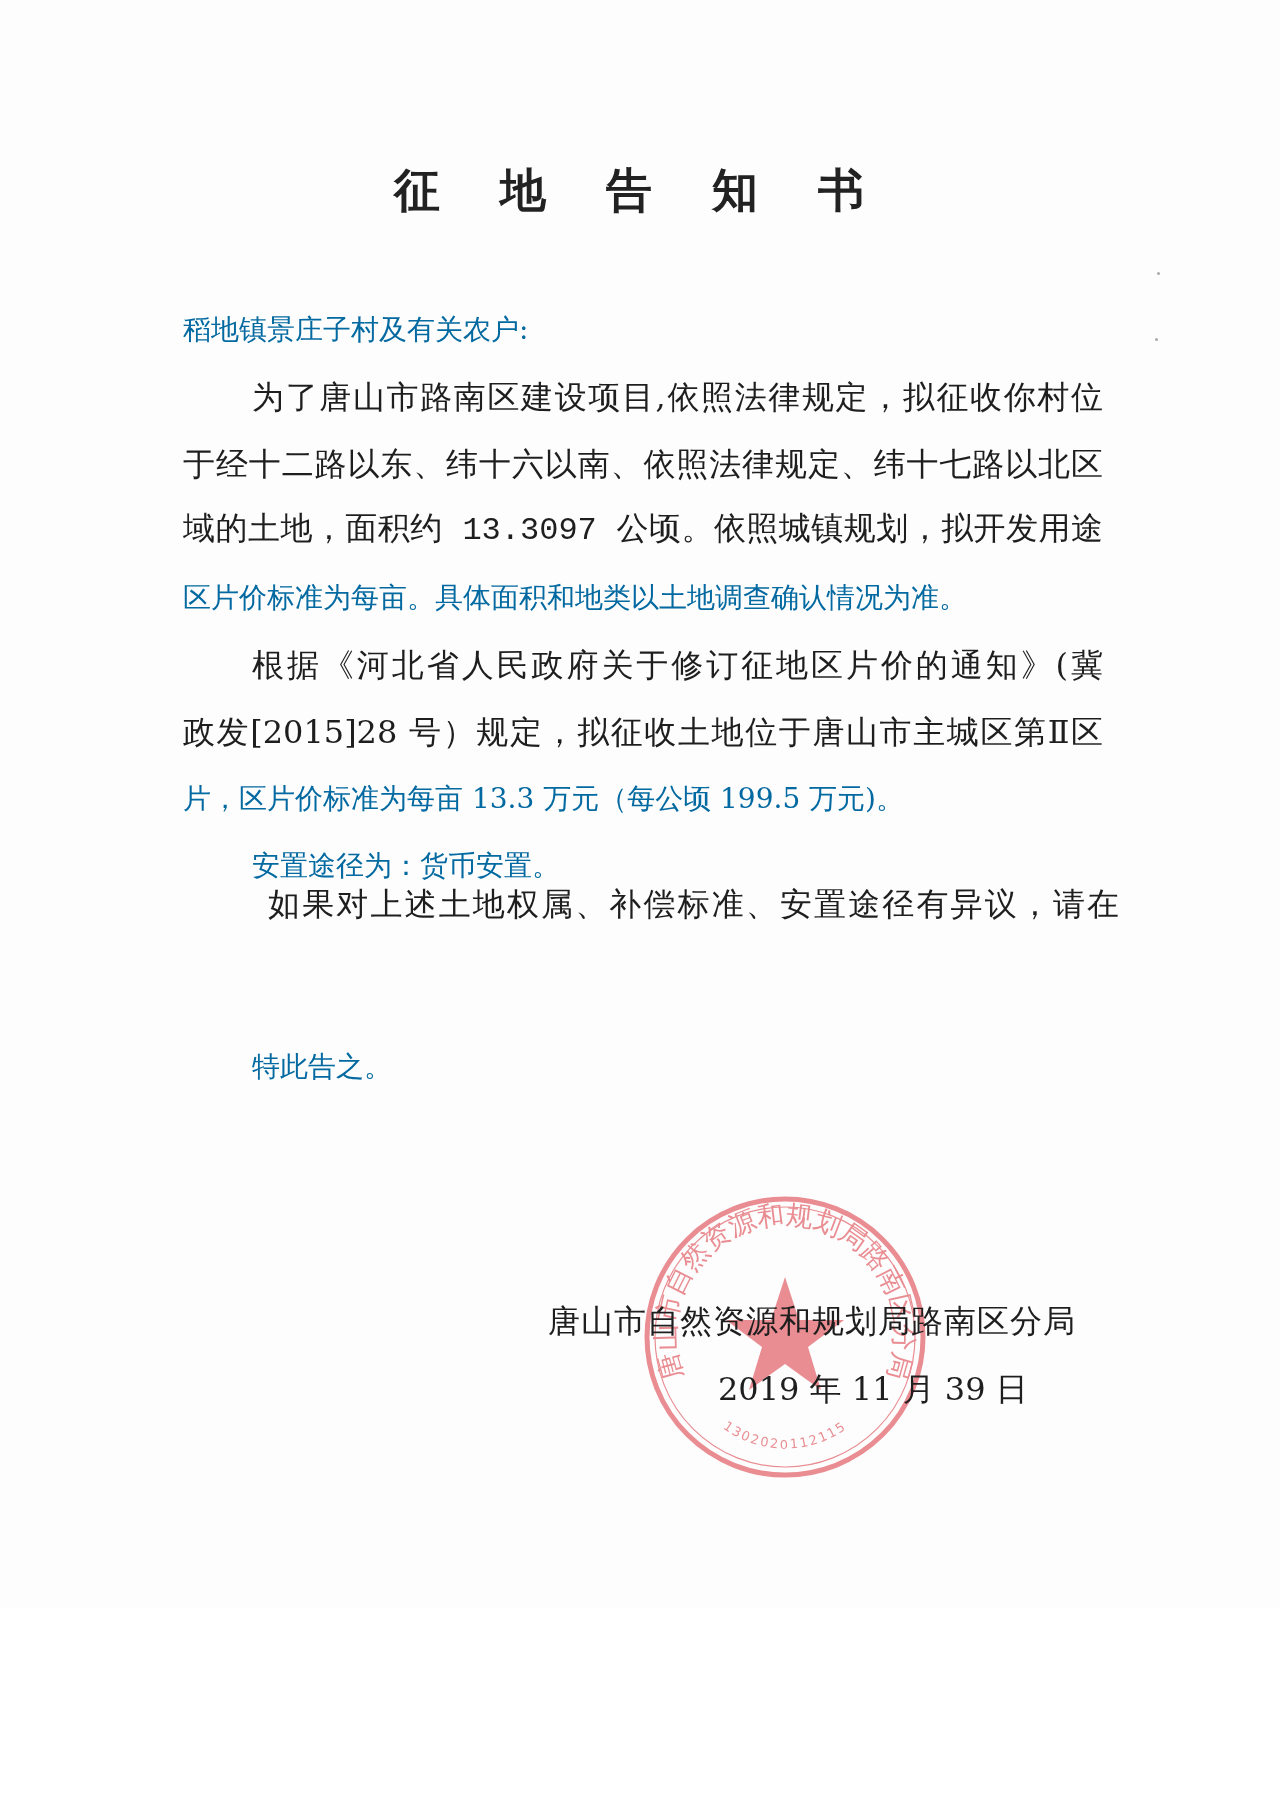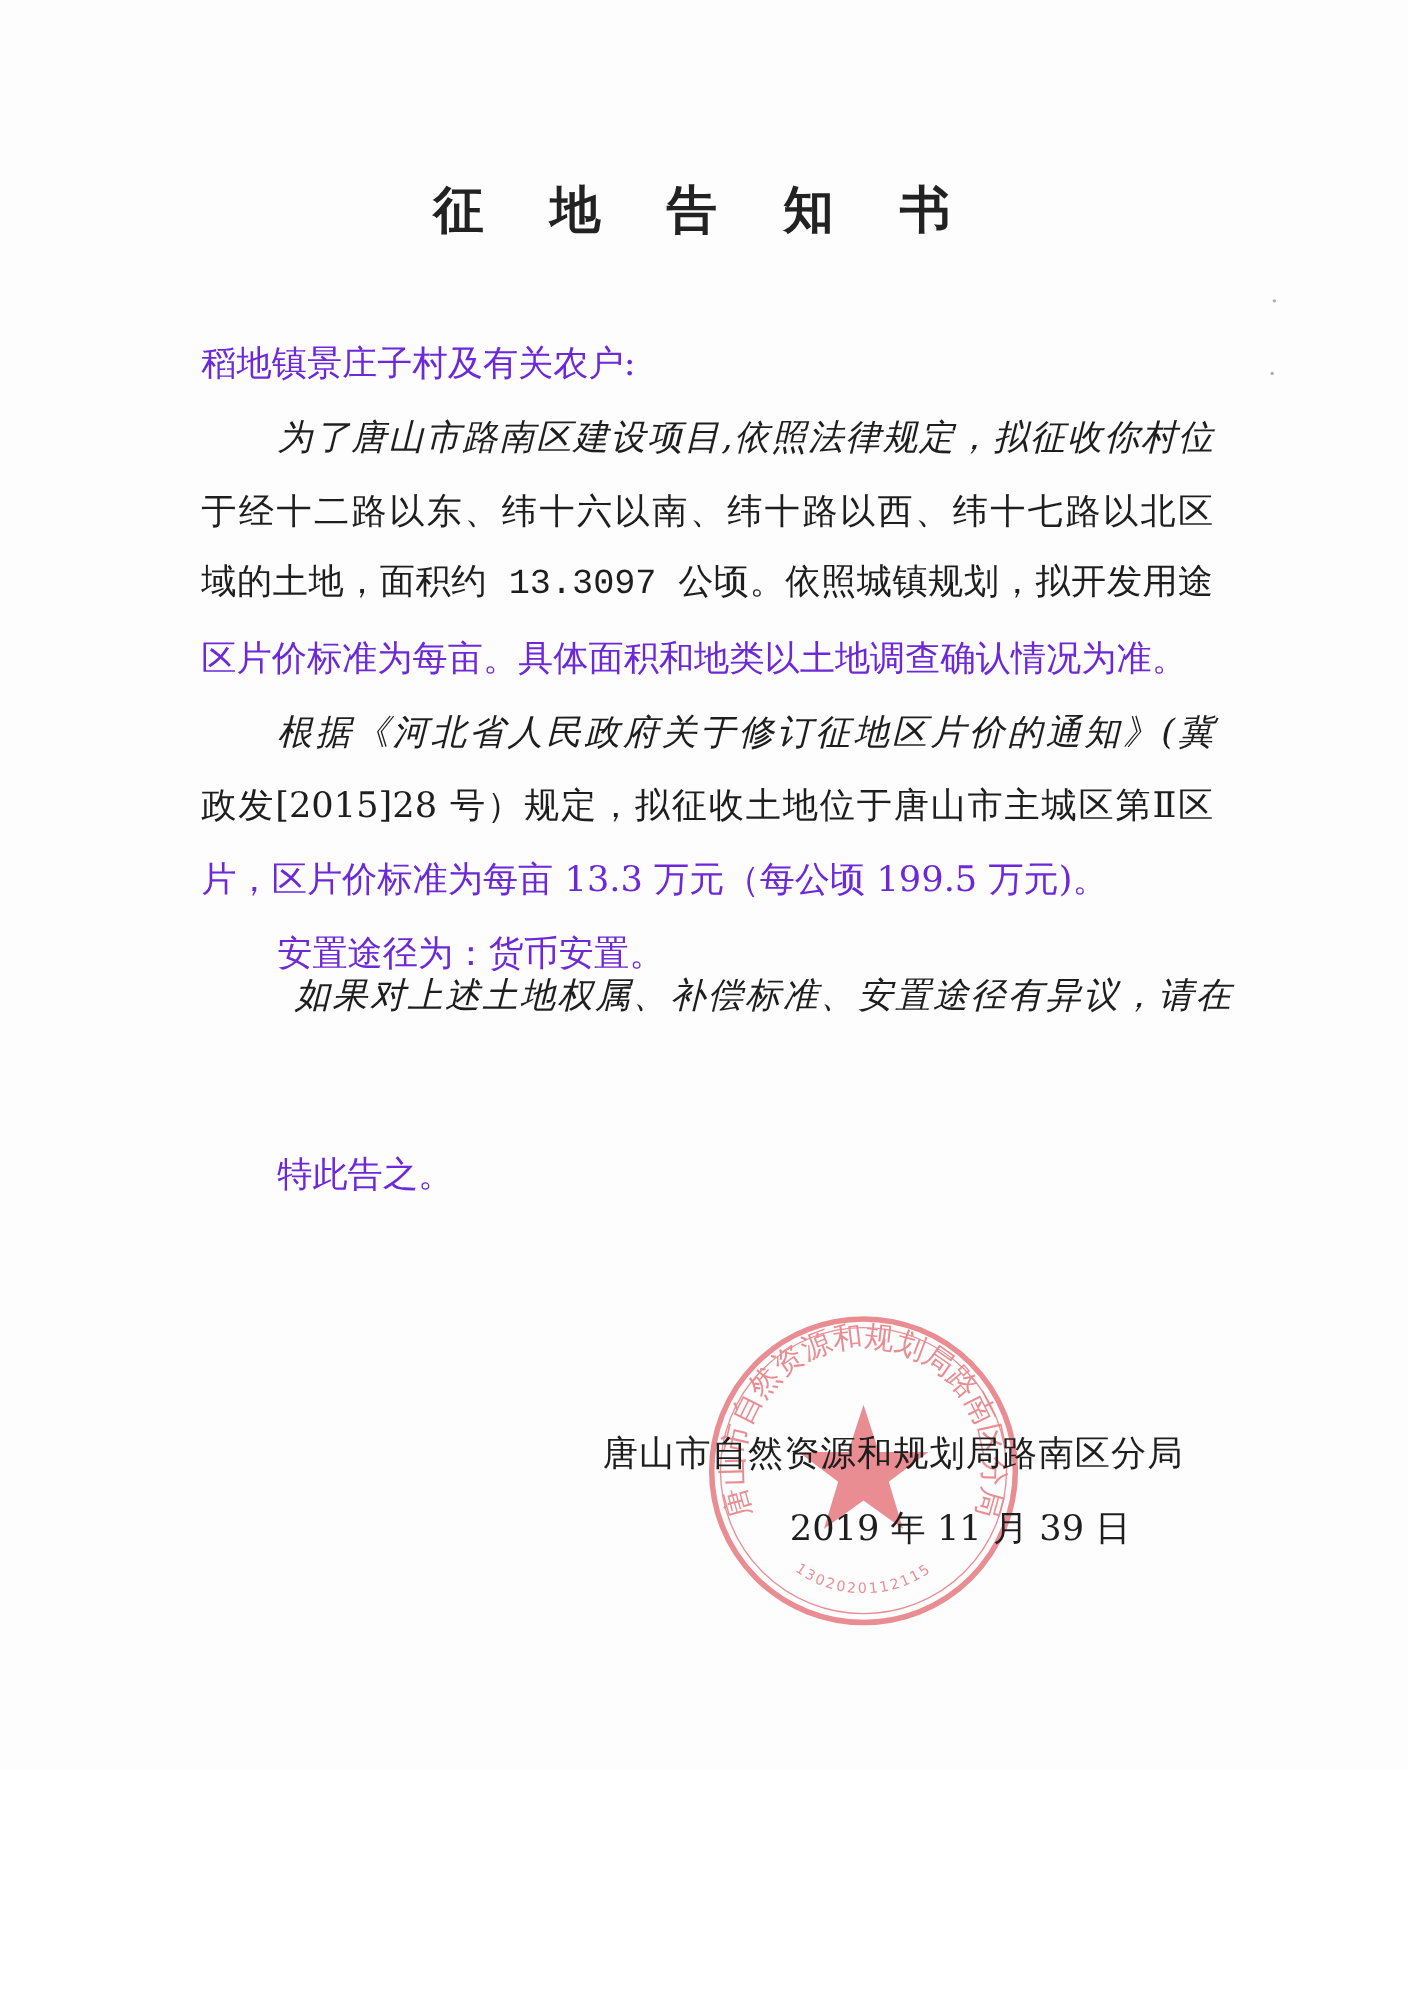--- a/index.html
+++ b/index.html
@@ -26,39 +26,39 @@
       left: 0; width: 1280px;
       top: 160px;
       text-align: center;
       font-size: 46px;
       font-weight: bold;
       letter-spacing: 22px;
       color: #222;
     }
     .line {
       position: absolute;
-      font-size: 32px;
+      font-size: 28px;
       line-height: 40px;
       white-space: nowrap;
-      color: #6d28d9;
+      color: #0369a1;
     }
     .indent { left: 252px; }
     .flush { left: 183px; }
     .just {
       position: absolute;
       left: 183px;
       width: 920px;
       text-align: justify;
       text-align-last: justify;
       font-size: 32px;
       line-height: 40px;
       white-space: nowrap;
       color: #1e1e1e;
     }
-    .just.indented { left: 252px; width: 851px; font-style: italic; }
+    .just.indented { left: 252px; width: 851px; }
 
     .signature {
       position: absolute;
       left: 548px;
       top: 1300px;
       font-size: 32px;
       letter-spacing: 1px;
       z-index: 3;
       color: #1e1e1e;
     }
@@ -89,21 +89,21 @@
 </head>
 <body>
 
 <div class="page">
 
   <div class="title">征 地 告 知 书</div>
 
   <div class="line flush" style="top:310px;">稻地镇景庄子村及有关农户:</div>
 
   <div class="just indented" style="top:377px;">为了唐山市路南区建设项目,依照法律规定，拟征收你村位</div>
-  <div class="just" style="top:444px;">于经十二路以东、纬十六以南、纬十路以西、纬十七路以北区</div>
+  <div class="just" style="top:444px;">于经十二路以东、纬十六以南、依照法律规定、纬十七路以北区</div>
   <div class="just" style="top:511px;font-family:Liberation Mono, monospace;">域的土地，面积约 13.3097 公顷。依照城镇规划，拟开发用途</div>
   <div class="line flush" style="top:578px;">区片价标准为每亩。具体面积和地类以土地调查确认情况为准。</div>
 
   <div class="just indented" style="top:645px;">根据《河北省人民政府关于修订征地区片价的通知》(冀</div>
   <div class="just" style="top:712px;">政发[2015]28 号）规定，拟征收土地位于唐山市主城区第Ⅱ区</div>
   <div class="line flush" style="top:779px;">片，区片价标准为每亩 13.3 万元（每公顷 199.5 万元)。</div>
 
   <div class="line indent" style="top:846px;">安置途径为：货币安置。</div>
 
   <div class="just indented" style="top:884px;margin-left:16px;">如果对上述土地权属、补偿标准、安置途径有异议，请在</div>

